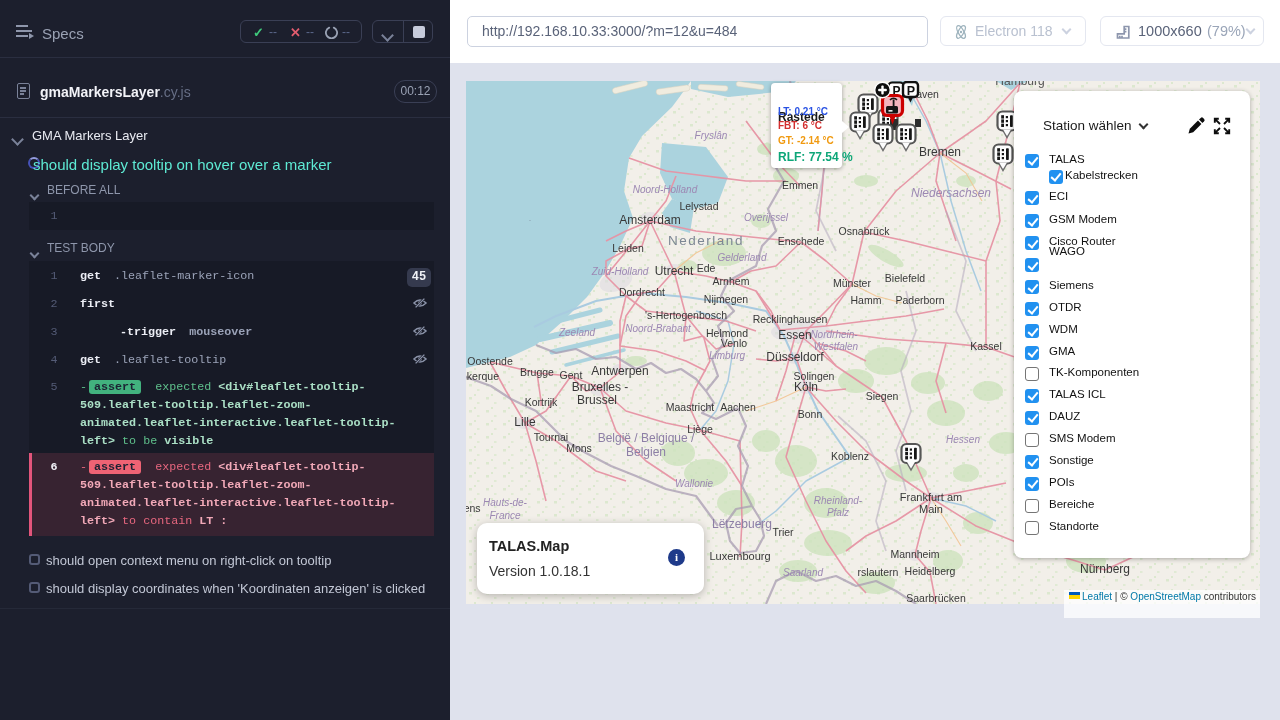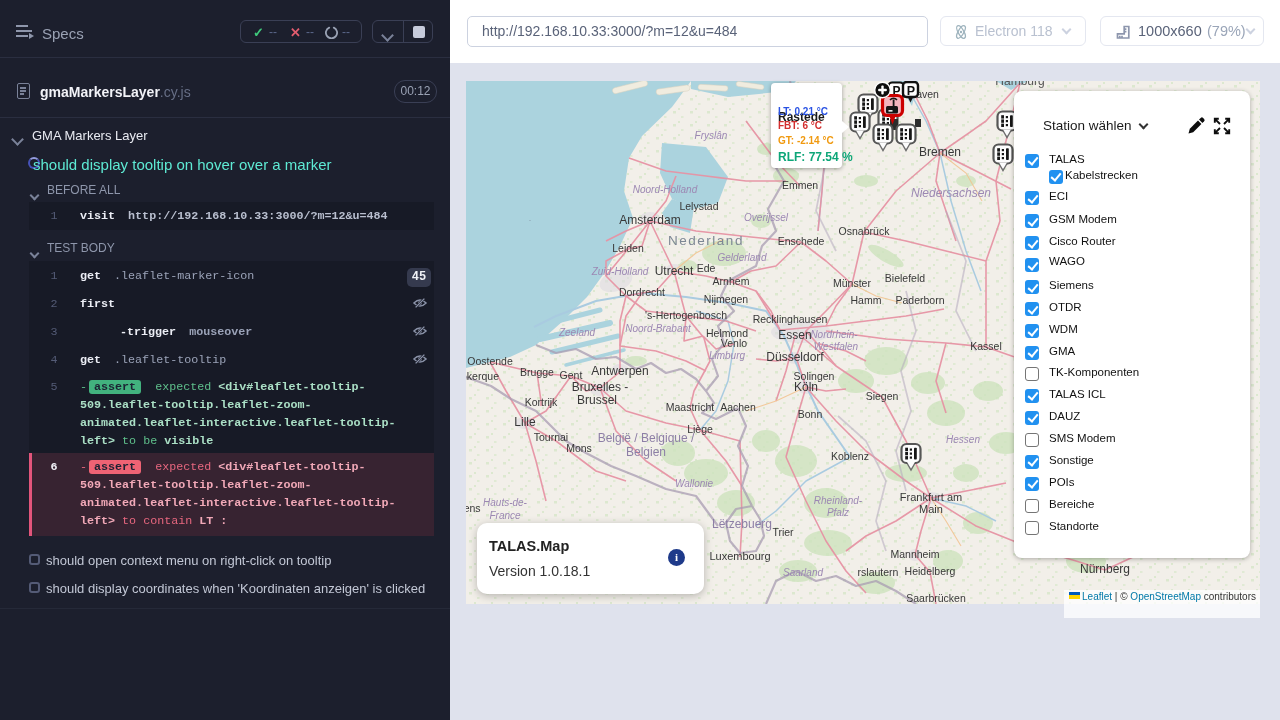--- a/index.html
+++ b/index.html
@@ -64,21 +64,20 @@
 
   <div class="abs" style="left:13px;top:130px;"><div class="chev" style="border-color:#7a8299;"></div></div>
   <div class="abs" style="left:32px;top:128px;font-size:13px;color:#e9ebf2;text-align:center;">GMA Markers Layer</div>
   <div class="abs" style="left:28px;top:157px;width:12px;height:12px;border-radius:50%;border:2.5px solid #4652b8;border-top-color:#939bdd;"></div>
   <div class="abs" style="left:33px;top:156px;font-size:15px;color:#5eead4;">should display tooltip on hover over a marker</div>
   <div class="abs" style="left:31px;top:185px;"><div class="chev" style="width:7px;height:7px;"></div></div>
   <div class="abs" style="left:47px;top:183px;font-size:12px;color:#8e96ab;">BEFORE ALL</div>
 
   <div class="cmdblock" style="top:202px;height:28px;">
     <div class="num" style="top:7px;">1</div>
-    <div class="cmdname" style="top:7px;">visit <span class="cmdmsg" style="font-weight:bold;color:#b9bfcf;">http://192.168.10.33:3000/?m=12&amp;u=484</span></div>
   </div>
   <div class="abs" style="left:31px;top:243px;"><div class="chev" style="width:7px;height:7px;"></div></div>
   <div class="abs" style="left:47px;top:241px;font-size:12px;color:#8e96ab;">TEST BODY</div>
 
   <div class="cmdblock" style="top:261px;height:275px;">
     <div class="num" style="top:8px;">1</div>
     <div class="cmdname" style="top:8px;">get <span class="cmdmsg">.leaflet-marker-icon</span></div>
     <div class="abs" style="left:378px;top:7px;width:24px;height:19px;background:#353a4e;border-radius:5px;color:#f0f2f7;font-family:'Liberation Mono',monospace;font-size:12px;font-weight:bold;text-align:center;line-height:19px;">45</div>
     <div class="num" style="top:36px;">2</div>
     <div class="cmdname" style="top:36px;">first</div>
@@ -508,21 +507,21 @@
       <span class="cbl" style="top:61.5px;">TALAS</span>
     <div class="cb" style="left:34.5px;top:78.5px;"></div>
       <span class="cbl" style="left:51px;top:77.5px;">Kabelstrecken</span>
     <div class="cb" style="top:100px;"></div>
       <span class="cbl" style="top:99px;">ECI</span>
     <div class="cb" style="top:123px;"></div>
       <span class="cbl" style="top:122px;">GSM Modem</span>
     <div class="cb" style="top:145px;"></div>
       <span class="cbl" style="top:144px;">Cisco Router</span>
     <div class="cb" style="top:167px;"></div>
-      <span class="cbl" style="top:164px;text-align:right;">WAGO</span>
+      <span class="cbl" style="top:154px;text-align:right;">WAGO</span>
     <div class="cb" style="top:189px;"></div>
       <span class="cbl" style="top:188px;">Siemens</span>
     <div class="cb" style="top:211px;"></div>
       <span class="cbl" style="top:210px;">OTDR</span>
     <div class="cb" style="top:233px;"></div>
       <span class="cbl" style="top:232px;">WDM</span>
     <div class="cb" style="top:254.5px;"></div>
       <span class="cbl" style="top:253.5px;">GMA</span>
     <div class="cbu" style="top:276px;"></div>
       <span class="cbl" style="top:275px;">TK-Komponenten</span>

